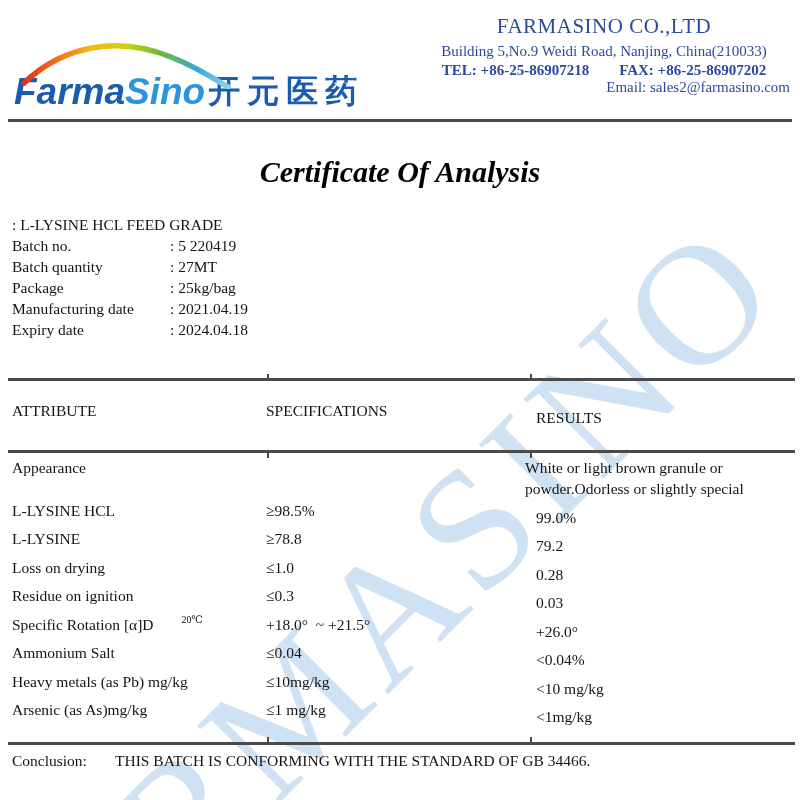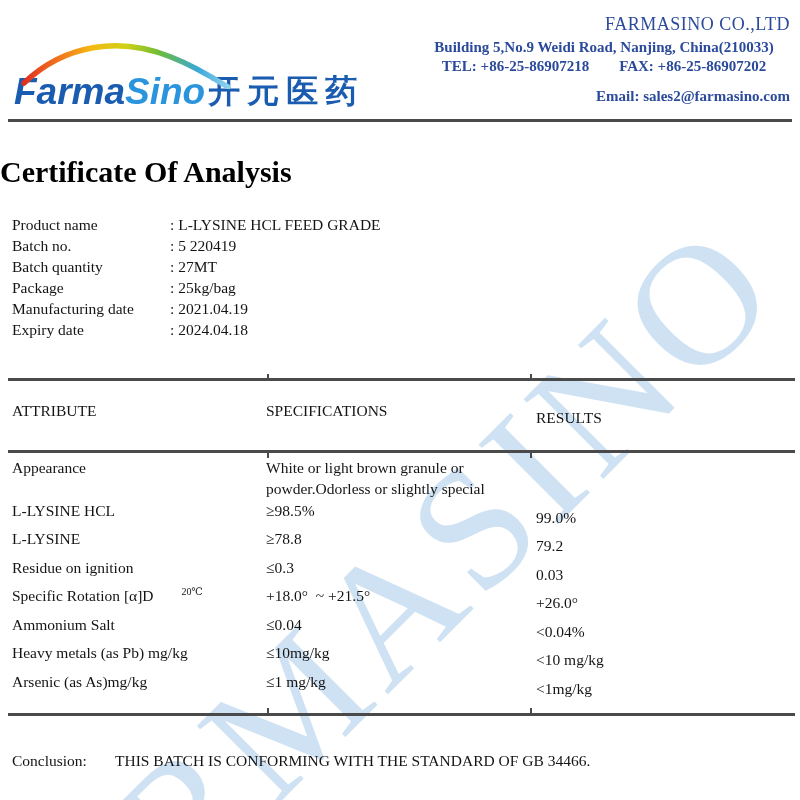--- a/index.html
+++ b/index.html
@@ -18,47 +18,47 @@
 
   
   .logo { position:absolute; top:70px; left:14px; z-index:1; white-space:nowrap; }
   .logo-arc { position:absolute; top:-33px; left:2px; }
   .logo-latin { font-family:"Liberation Sans",sans-serif; font-style:italic; font-weight:bold; font-size:37px; }
   .logo-farma { color:#1a5cb0;text-align:center; }
   .logo-sino  { color:#2a95dd; }
   .logo-cn { font-family:"Liberation Sans",sans-serif; font-weight:bold; font-size:32px; color:#1a5cb0; letter-spacing:7px; margin-left:3px; vertical-align:2px; }
 
   .company { position:absolute; top:14px; right:10px; width:372px; text-align:center; color:#2b4a9b; z-index:1; }
-  .company-name { font-size:18px; letter-spacing:0.5px;text-align:right; }
-  .company-address { font-size:15px; font-weight:bold; margin-top:4px; white-space:nowrap; }
+  .company-name { font-size:21px; letter-spacing:0.5px; }
+  .company-address { font-size:15px; font-weight:normal; margin-top:4px; white-space:nowrap; }
   .company-telfax { font-size:15px; font-weight:bold; margin-top:2px; display:flex; justify-content:center; gap:30px; white-space:nowrap; }
-  .company-email { font-size:15px; font-weight:bold; margin-top:13px; text-align:right; }
+  .company-email { font-size:15px; font-weight:normal; margin-top:0; text-align:right; }
 
   .header-rule { position:absolute; top:119px; left:8px; right:8px; height:3px; background:#4a4a4a; z-index:1; }
 
-  .doc-title { position:absolute; top:155px; left:0; right:0; 
-    font-size:30px; font-weight:bold; color:#000; z-index:1; }
+  .doc-title { position:absolute; top:155px; left:0; right:0; text-align:center;
+    font-size:30px; font-weight:bold; font-style:italic; color:#000; z-index:1; }
 
   
   .product-info { position:absolute; top:214px; left:12px; font-size:15.5px; z-index:1; }
   .pi-row { display:flex; line-height:21px; }
   .pi-label { width:158px; }
 
   
   .coa-table { position:absolute; top:378px; left:8px; right:5px; z-index:1; }
   .rule { height:3px; background:#4a4a4a; position:relative; }
   .tick { position:absolute; width:2px; background:#4a4a4a; }
   .rule-top .tick    { top:-4px; height:4px; }
   .rule-mid .tick    { top:3px;  height:5px; }
   .rule-bottom .tick { top:-5px; height:5px; }
   .tick-1 { left:259px; } .tick-2 { left:522px; }
 
   .t-head { display:flex; padding:19px 0 21px 4px; font-size:15.5px; line-height:16px; }
   .t-body { padding:4px 0 14px 4px; font-size:15.5px; }
-  .t-row  { display:flex; }
+  .t-row  { display:flex;justify-content:space-between; }
   .c1 { width:254px; padding-right:8px; line-height:21.5px; }
   .c2 { width:270px; padding-right:30px; line-height:21.5px; }
   .c3 { flex:1; line-height:21.5px;margin-top:7px; }
   .t-head .c2 { padding-right:16px; }
   sup { font-size:10px; line-height:0;margin-left:28px; }
 
   
   .conclusion { position:absolute; top:752px; left:12px; font-size:15.5px; z-index:1; }
   .c-label { display:inline-block; width:103px; }
 </style>
@@ -96,21 +96,20 @@
     </div>
     <div class="company-email">Email: sales2@farmasino.com</div>
   </div>
 
   <div class="header-rule"></div>
 
   <h1 class="doc-title">Certificate Of Analysis</h1>
 
   <section class="product-info">
     <div class="pi-row">
-        <span class="pi-label">Product name</span>
         <span>: L-LYSINE HCL FEED GRADE</span>
       </div>
     <div class="pi-row">
         <span class="pi-label">Batch no.</span>
         <span>: 5 220419</span>
       </div>
     <div class="pi-row">
         <span class="pi-label">Batch quantity</span>
         <span>: 27MT</span>
       </div>
@@ -154,20 +153,25 @@
         <div class="c1"><span>L-LYSINE HCL</span></div>
         <div class="c2">≥98.5%</div>
         <div class="c3">99.0%</div>
       </div>
       <div class="t-row">
         <div class="c1"><span>L-LYSINE</span></div>
         <div class="c2">≥78.8</div>
         <div class="c3">79.2</div>
       </div>
       <div class="t-row">
+        <div class="c1"><span>Loss on drying</span></div>
+        <div class="c2">≤1.0</div>
+        <div class="c3">0.28</div>
+      </div>
+      <div class="t-row">
         <div class="c1"><span>Residue on ignition</span></div>
         <div class="c2">≤0.3</div>
         <div class="c3">0.03</div>
       </div>
       <div class="t-row">
         <div class="c1"><span>Specific Rotation [α]D</span><sup>20℃</sup></div>
         <div class="c2">+18.0°&nbsp;&nbsp;~ +21.5°</div>
         <div class="c3">+26.0°</div>
       </div>
       <div class="t-row">

